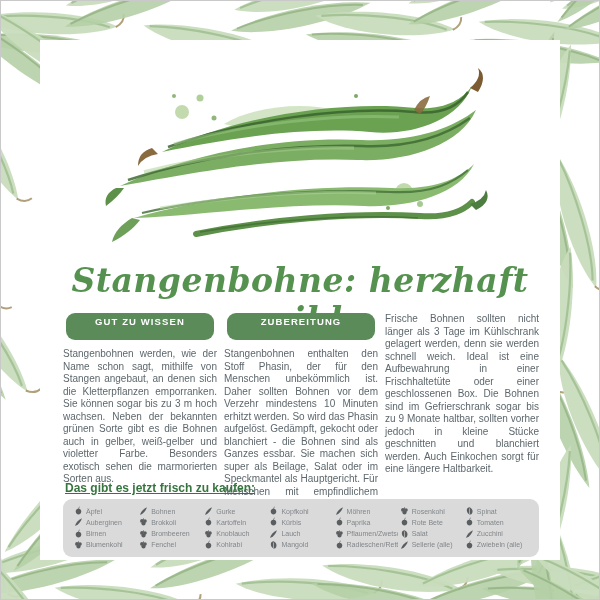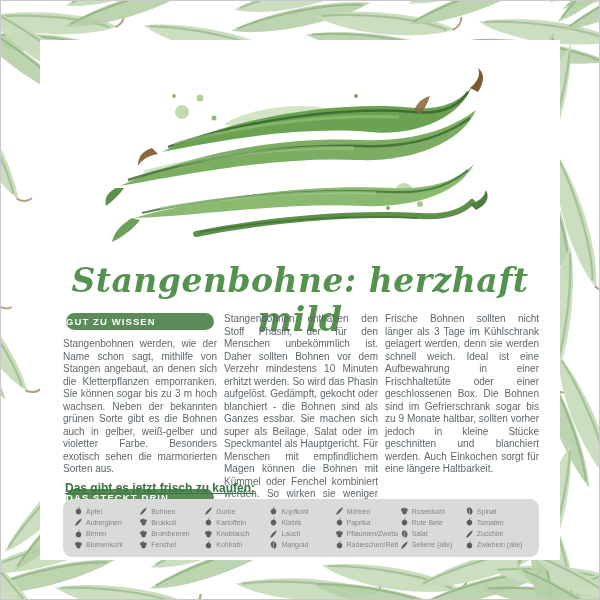--- a/index.html
+++ b/index.html
@@ -6,22 +6,22 @@
   body{width:600px;height:600px;position:relative;background:#ffffff;font-family:"Liberation Sans",sans-serif;overflow:hidden;}
   .frame{position:absolute;inset:0;border:1px solid #c9c9c9;pointer-events:none;z-index:50;}
   .border-pattern{position:absolute;inset:0;z-index:1;}
   .content{position:absolute;left:40px;top:40px;width:520px;height:520px;background:#ffffff;z-index:10;}
   .hero{position:absolute;left:64px;top:26px;width:392px;height:192px;}
   .title{position:absolute;top:221px;left:0;width:520px;text-align:center;
          font-family:"DejaVu Serif",serif;font-style:italic;font-weight:700;
          font-size:33px;color:#55914f;letter-spacing:.5px;}
   .cols{position:absolute;top:273px;left:23px;width:476px;display:grid;
         grid-template-columns:repeat(3,1fr);column-gap:7px;}
-  .hbar{background:#5b8b58;color:#ffffff;border-radius:9px;height:17px;line-height:17px;
-        text-align:left;font-size:9.5px;font-weight:bold;letter-spacing:1.1px;margin:0 3px 8px 3px;}
+  .hbar{background:#5b8b58;color:#ffffff;border-radius:9px;height:27px;line-height:17px;
+        text-align:center;font-size:9.5px;font-weight:bold;letter-spacing:1.1px;margin:0 3px 8px 3px;}
   .hbar.second{margin-top:13px;}
   .btxt{font-size:10px;line-height:1.25;color:#5d676c;text-align:justify;}
   .market{position:absolute;top:441px;left:23px;width:476px;}
   .mhead{color:#37753f;font-weight:bold;font-size:12px;margin:0 0 4px 2px;text-decoration:underline;}
   .mbox{background:#dadada;border-radius:9px;padding:7px 11px;height:44px;
         display:grid;grid-template-rows:repeat(4,1fr);grid-auto-flow:column;
         grid-auto-columns:1fr;row-gap:1px;column-gap:2px;}
   .mitem{display:flex;align-items:center;font-size:7px;color:#82868a;white-space:nowrap;overflow:hidden;}
   .micon{margin-right:3px;display:inline-flex;flex:none;opacity:.8;}
 </style>
@@ -116,20 +116,21 @@
 
   <div class="title">Stangenbohne: herzhaft mild</div>
 
   <div class="cols">
     <div>
       <div class="hbar">GUT ZU WISSEN</div>
       <div class="btxt">Stangenbohnen werden, wie der Name schon sagt, mithilfe von Stangen angebaut, an denen sich die Kletterpflanzen emporranken. Sie können sogar bis zu 3 m hoch wachsen. Neben der bekannten grünen Sorte gibt es die Bohnen auch in gelber, weiß-gelber und violetter Farbe. Besonders exotisch sehen die marmorierten Sorten aus.</div>
       <div class="hbar second">DAS STECKT DRIN</div>
     </div>
     <div>
+      <div class="hbar">ZUBEREITUNG</div>
       <div class="btxt">Stangenbohnen enthalten den Stoff Phasin, der für den Menschen unbekömmlich ist. Daher sollten Bohnen vor dem Verzehr mindestens 10 Minuten erhitzt werden. So wird das Phasin aufgelöst. Gedämpft, gekocht oder blanchiert - die Bohnen sind als Ganzes essbar. Sie machen sich super als Beilage, Salat oder im Speckmantel als Hauptgericht. Für Menschen mit empfindlichem Magen können die Bohnen mit Kümmel oder Fenchel kombiniert werden. So wirken sie weniger blähend.</div>
     </div>
     <div>
       <div class="btxt">Frische Bohnen sollten nicht länger als 3 Tage im Kühlschrank gelagert werden, denn sie werden schnell weich. Ideal ist eine Aufbewahrung in einer Frischhaltetüte oder einer geschlossenen Box. Die Bohnen sind im Gefrierschrank sogar bis zu 9 Monate haltbar, sollten vorher jedoch in kleine Stücke geschnitten und blanchiert werden. Auch Einkochen sorgt für eine längere Haltbarkeit.</div>
     </div>
   </div>
 
   <div class="market">
     <div class="mhead">Das gibt es jetzt frisch zu kaufen:</div>
     <div class="mbox">

